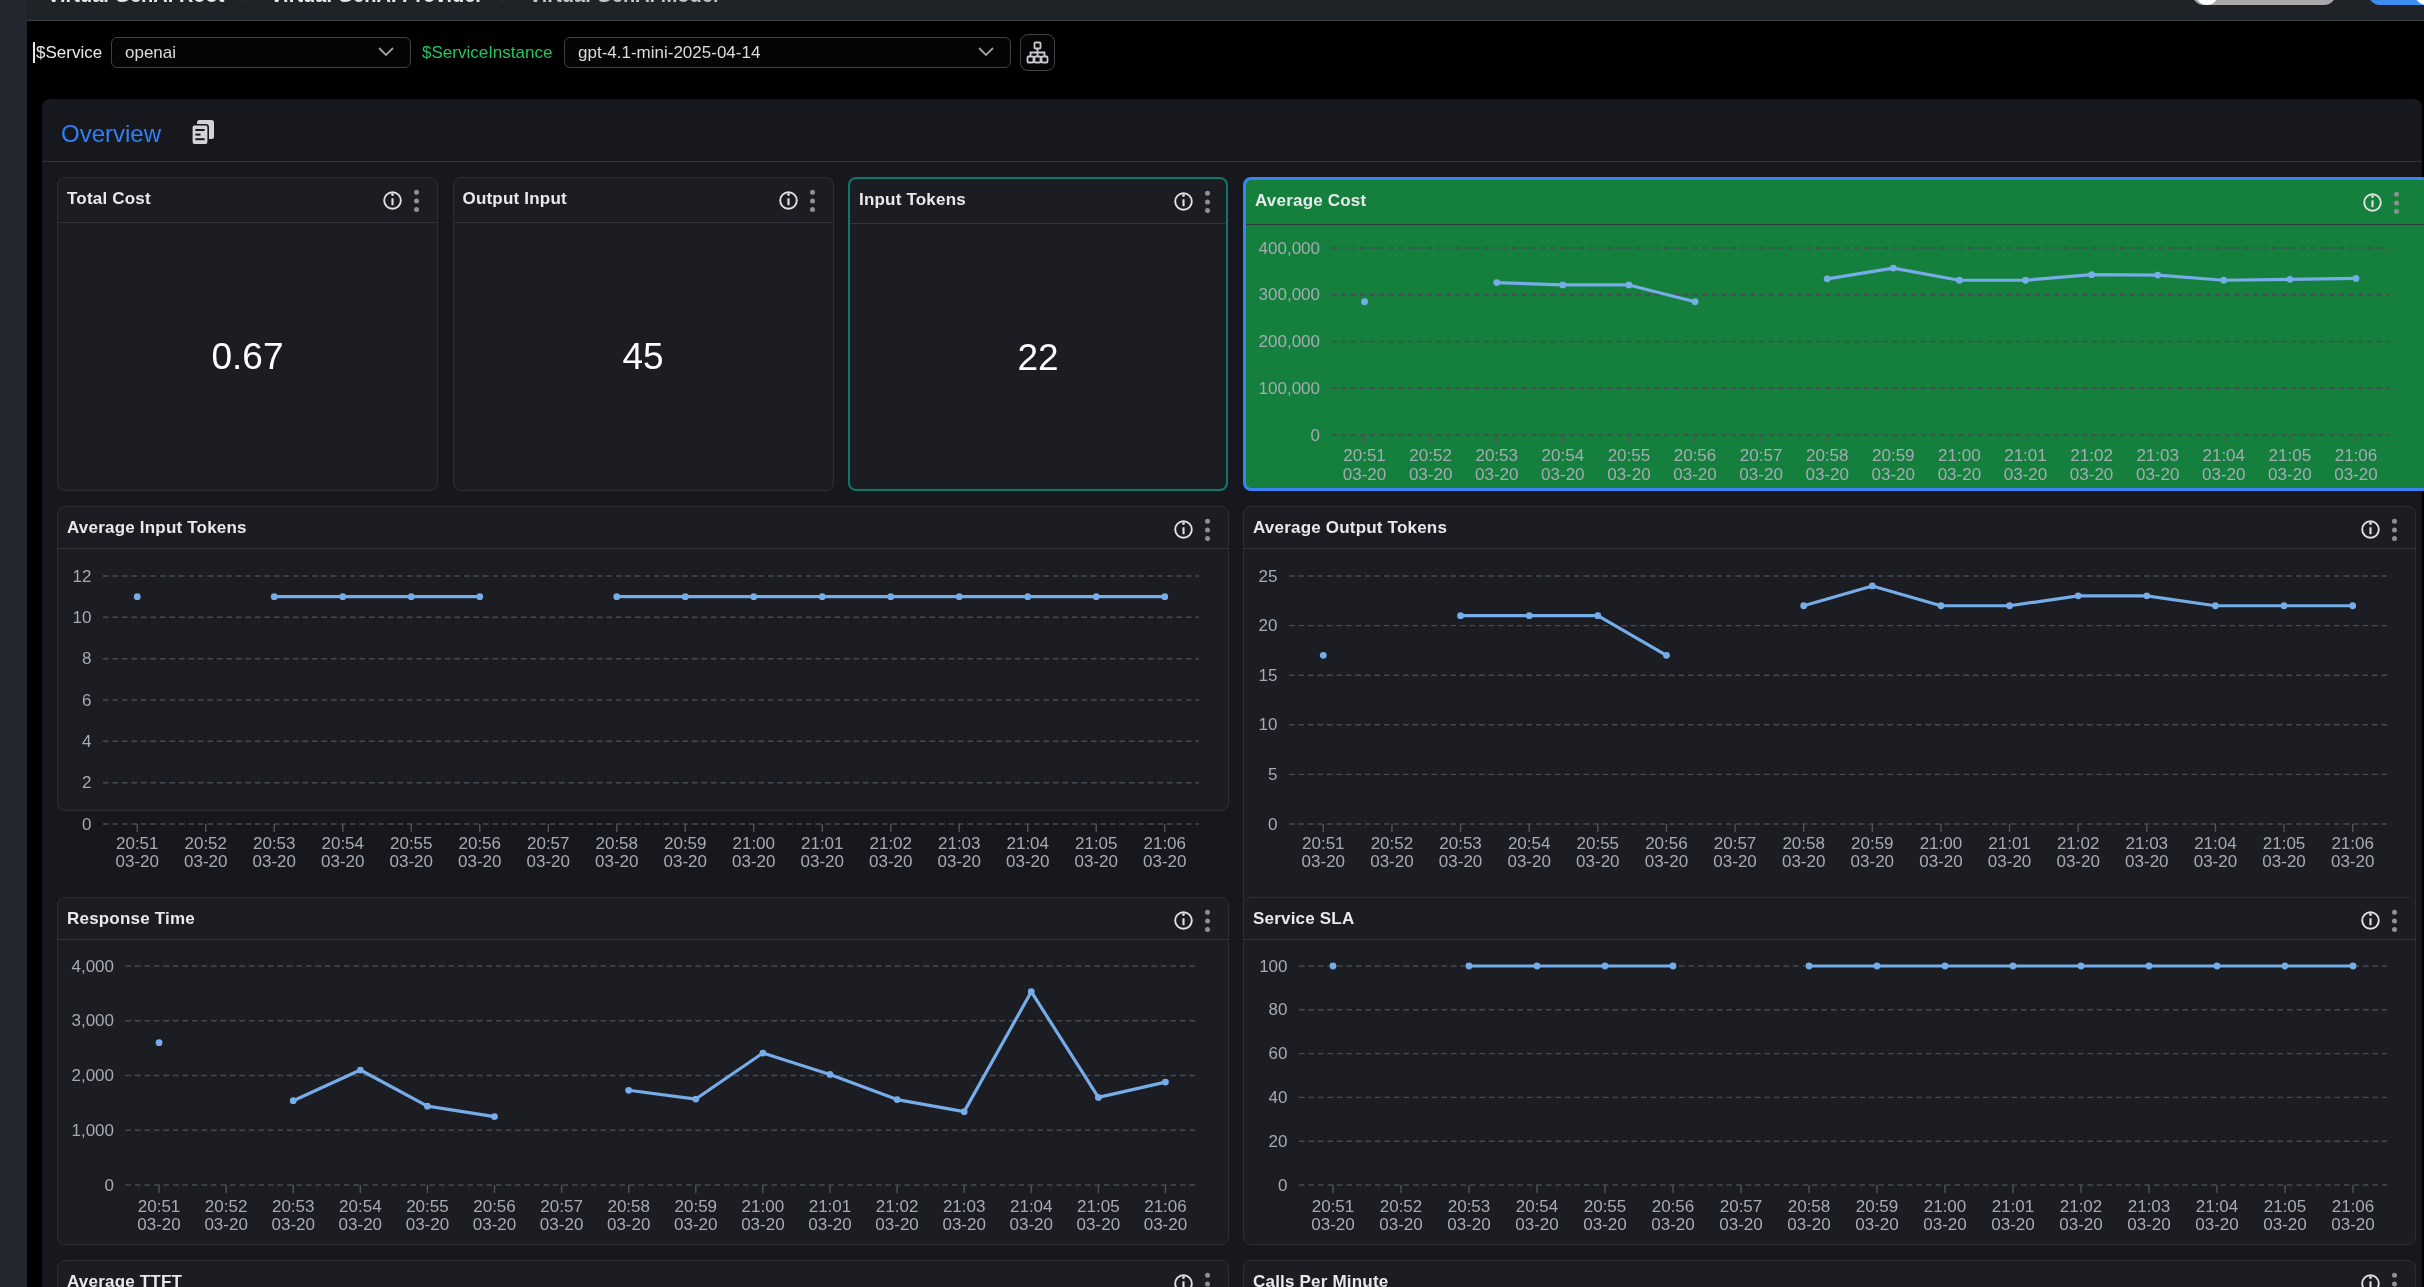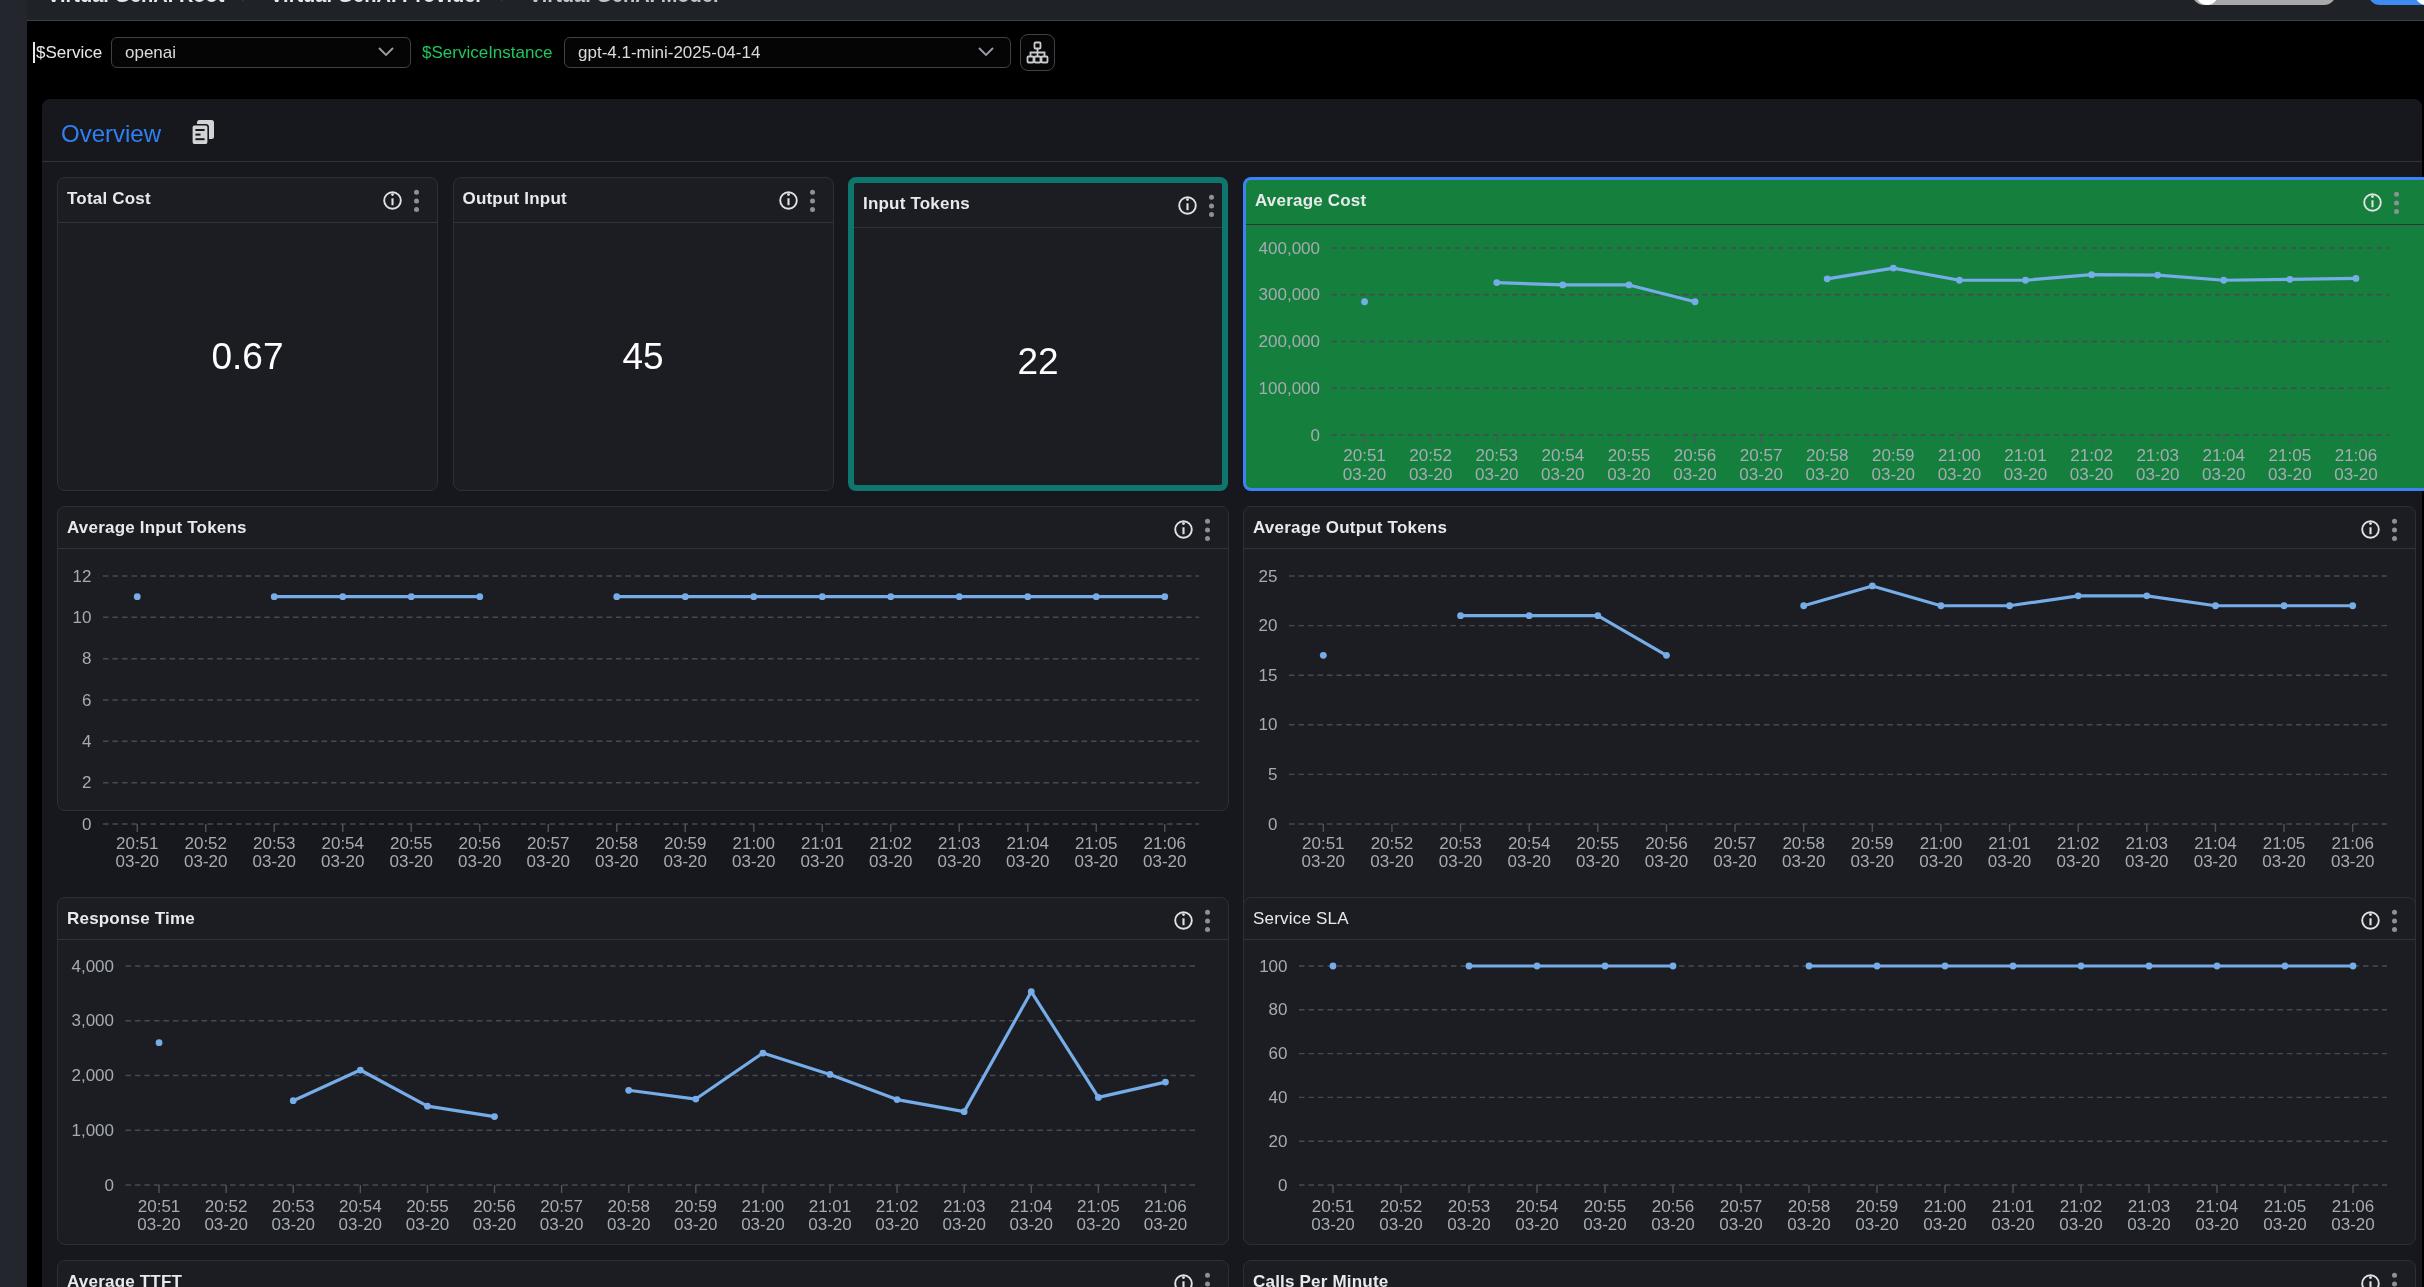--- a/index.html
+++ b/index.html
@@ -62,21 +62,21 @@
       <circle cx="334.5" cy="22.5" r="8.3" fill="none" stroke="#dfe1e3" stroke-width="1.9"></circle>
       <line x1="334.5" y1="20.3" x2="334.5" y2="27.2" stroke="#dfe1e3" stroke-width="2.1"></line>
       <circle cx="334.5" cy="16.6" r="1.4" fill="#dfe1e3"></circle>
       <circle cx="358.5" cy="14.3" r="2.5" fill="#8d9196"></circle>
       <circle cx="358.5" cy="23.0" r="2.5" fill="#8d9196"></circle>
       <circle cx="358.5" cy="31.6" r="2.5" fill="#8d9196"></circle>
     </svg>
     <div style="position:absolute;left:0;top:44px;width:100%;height:1px;background:#30343a"></div>
     <div style="position:absolute;left:0;top:44px;width:100%;height:270px;display:flex;align-items:center;justify-content:center;font-size:37px;color:#ffffff">45</div>
   </div>
-<div style="position:absolute;left:848px;top:177px;width:380px;height:314px;background:#1b1d23;border:6px solid #0f766e;border-radius:8px;box-sizing:border-box">
+<div style="position:absolute;left:848px;top:177px;width:380px;height:314px;background:#1b1d23;border:2px solid #0f766e;border-radius:8px;box-sizing:border-box">
     <div style="position:absolute;left:9px;top:11px;font-size:17px;font-weight:bold;color:#e8e9eb;letter-spacing:0.2px">Input Tokens</div>
     <svg width="380" height="44" viewBox="0 0 380 44" style="position:absolute;left:0;top:0">
       <circle cx="333.5" cy="22.5" r="8.3" fill="none" stroke="#dfe1e3" stroke-width="1.9"></circle>
       <line x1="333.5" y1="20.3" x2="333.5" y2="27.2" stroke="#dfe1e3" stroke-width="2.1"></line>
       <circle cx="333.5" cy="16.6" r="1.4" fill="#dfe1e3"></circle>
       <circle cx="357.5" cy="14.3" r="2.5" fill="#8d9196"></circle>
       <circle cx="357.5" cy="23.0" r="2.5" fill="#8d9196"></circle>
       <circle cx="357.5" cy="31.6" r="2.5" fill="#8d9196"></circle>
     </svg>
     <div style="position:absolute;left:0;top:44px;width:100%;height:1px;background:#30343a"></div>
@@ -434,21 +434,21 @@
       <circle cx="704.89" cy="155.05" r="3.4" fill="#76ace8"></circle>
       <circle cx="771.98" cy="176.4" r="3.4" fill="#76ace8"></circle>
       <circle cx="839.08" cy="201.59" r="3.4" fill="#76ace8"></circle>
       <circle cx="906.17" cy="213.63" r="3.4" fill="#76ace8"></circle>
       <circle cx="973.27" cy="93.73" r="3.4" fill="#76ace8"></circle>
       <circle cx="1040.36" cy="199.4" r="3.4" fill="#76ace8"></circle>
       <circle cx="1107.45" cy="184.07" r="3.4" fill="#76ace8"></circle>
     </svg>
   </div>
 <div style="position:absolute;left:1243px;top:897px;width:1173px;height:348px;background:#1b1d23;border:1px solid #2c2f36;border-radius:8px;box-sizing:border-box">
-    <div style="position:absolute;left:9px;top:11px;font-size:17px;font-weight:normal;color:#e8e9eb;letter-spacing:0.2px">Service SLA</div>
+    <div style="position:absolute;left:9px;top:11px;font-size:17px;font-weight:bold;color:#e8e9eb;letter-spacing:0.2px">Service SLA</div>
     <svg width="1173" height="44" viewBox="0 0 1173 44" style="position:absolute;left:0;top:0">
       <circle cx="1126.5" cy="22.5" r="8.3" fill="none" stroke="#dfe1e3" stroke-width="1.9"></circle>
       <line x1="1126.5" y1="20.3" x2="1126.5" y2="27.2" stroke="#dfe1e3" stroke-width="2.1"></line>
       <circle cx="1126.5" cy="16.6" r="1.4" fill="#dfe1e3"></circle>
       <circle cx="1150.5" cy="14.3" r="2.5" fill="#8d9196"></circle>
       <circle cx="1150.5" cy="23.0" r="2.5" fill="#8d9196"></circle>
       <circle cx="1150.5" cy="31.6" r="2.5" fill="#8d9196"></circle>
     </svg>
     <div style="position:absolute;left:0;top:41px;width:100%;height:1px;background:#30343a"></div>
     <svg width="1173" height="348" viewBox="0 0 1173 348" style="position:absolute;left:0;top:0">

